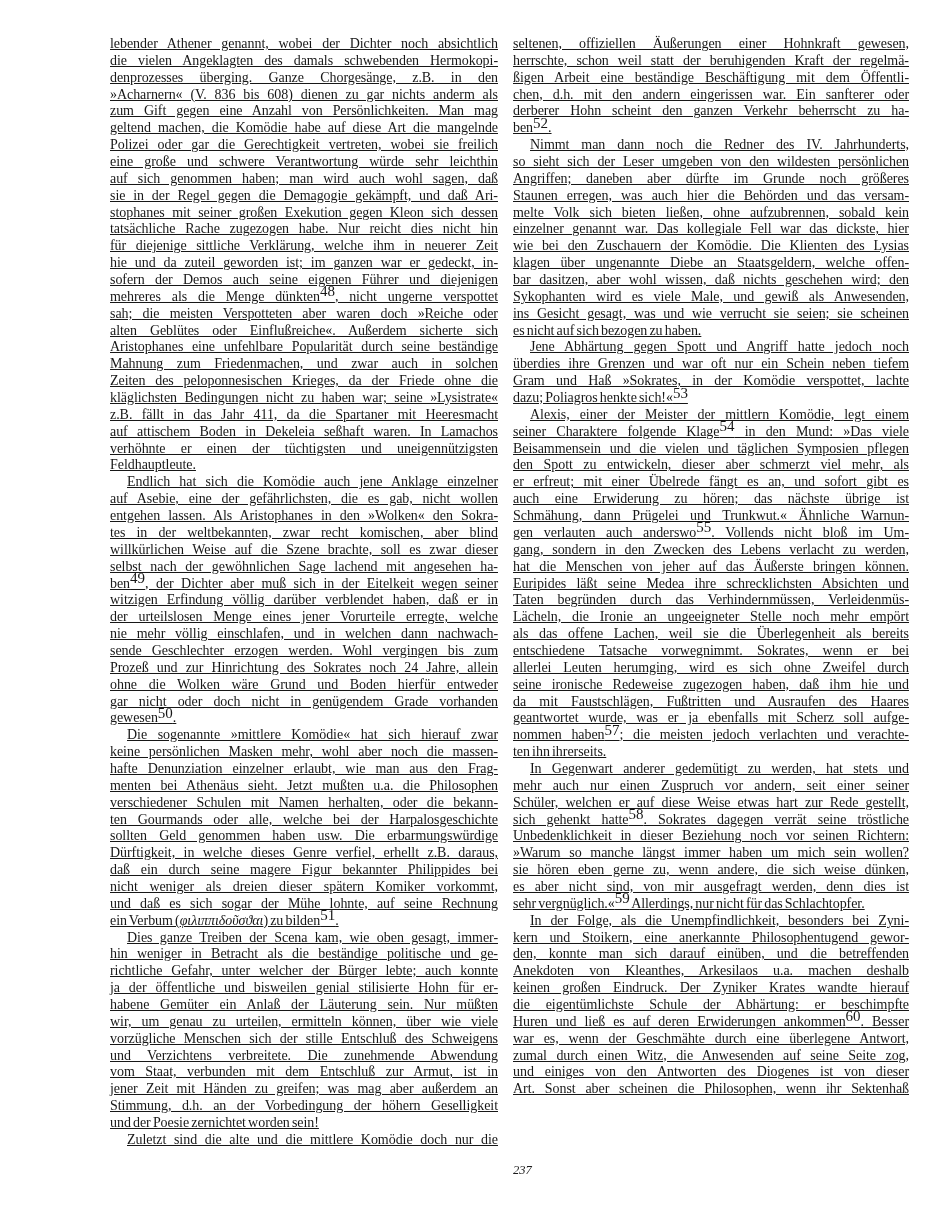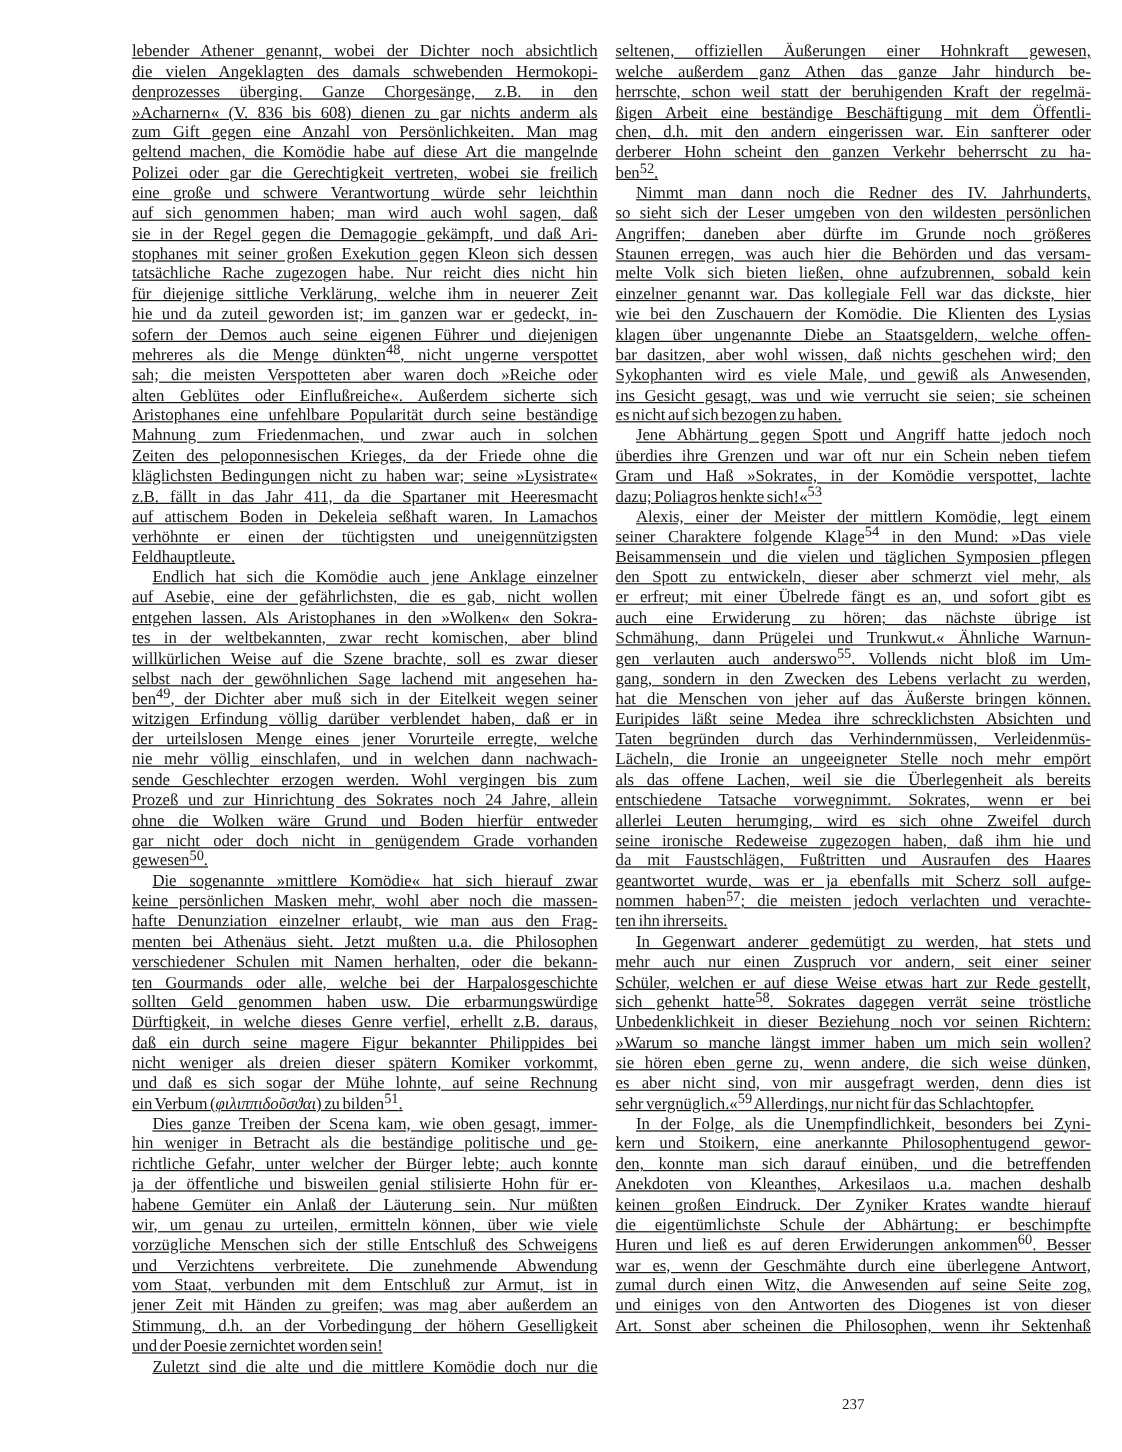--- a/index.html
+++ b/index.html
@@ -33,37 +33,38 @@
   .para { margin: 0; padding: 0; text-decoration: underline; }
   .line {
     text-align: justify;
     text-align-last: justify;
     height: 16.87px;
     overflow: visible;
   }
   .line.lastline { text-align-last: left; }
   .para.indent .line:first-child { text-indent: 17px; }
   sup.fnref {
-    font-size: 12px;
+    font-size: 15px;
     line-height: 0;
     vertical-align: baseline;
     position: relative;
     top: -4.5px;
     letter-spacing: 0;
   }
   i.greek { font-style: italic; }
   .pageno {
     position: absolute;
     top: 1163px;
     left: 513px;
     width: 396px;
-    text-align: center;
+    text-align: left;
     font-size: 12.5px;
     line-height: 15px;
     color: #1a1a1a;
+    font-style: italic;
   }
 </style>
 </head>
 <body>
 
 <div class="page">
   <div class="col col-left">
       <div class="para">
         <div class="line">lebender Athener genannt, wobei der Dichter noch absichtlich</div>
         <div class="line">die vielen Angeklagten des damals schwebenden Hermokopi-</div>
@@ -137,21 +138,20 @@
         <div class="line">Stimmung, d.h. an der Vorbedingung der höhern Geselligkeit</div>
         <div class="line lastline">und der Poesie zernichtet worden sein!</div>
       </div>
       <div class="para indent">
         <div class="line">Zuletzt sind die alte und die mittlere Komödie doch nur die</div>
       </div>
     </div>
   <div class="col col-right">
       <div class="para">
         <div class="line">seltenen, offiziellen Äußerungen einer Hohnkraft gewesen,</div>
-        <div class="line">welche außerdem ganz Athen das ganze Jahr hindurch be-</div>
         <div class="line">herrschte, schon weil statt der beruhigenden Kraft der regelmä-</div>
         <div class="line">ßigen Arbeit eine beständige Beschäftigung mit dem Öffentli-</div>
         <div class="line">chen, d.h. mit den andern eingerissen war. Ein sanfterer oder</div>
         <div class="line">derberer Hohn scheint den ganzen Verkehr beherrscht zu ha-</div>
         <div class="line lastline">ben<sup class="fnref">52</sup>.</div>
       </div>
       <div class="para indent">
         <div class="line">Nimmt man dann noch die Redner des IV. Jahrhunderts,</div>
         <div class="line">so sieht sich der Leser umgeben von den wildesten persönlichen</div>
         <div class="line">Angriffen; daneben aber dürfte im Grunde noch größeres</div>

